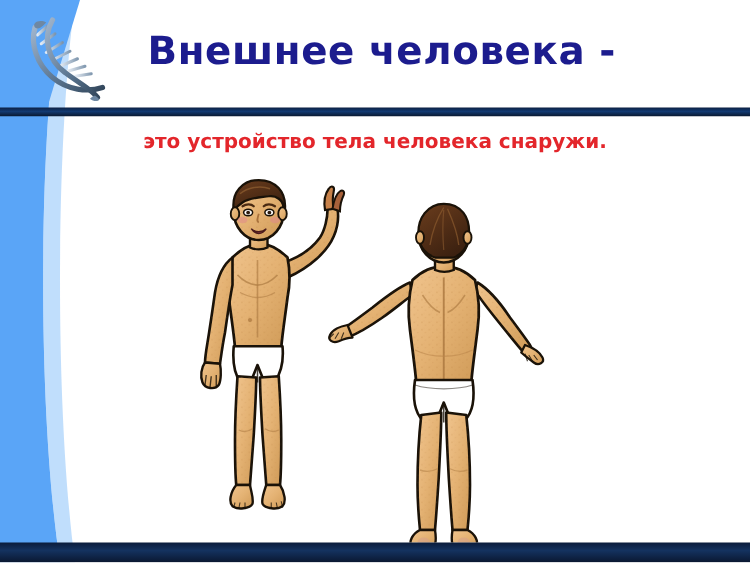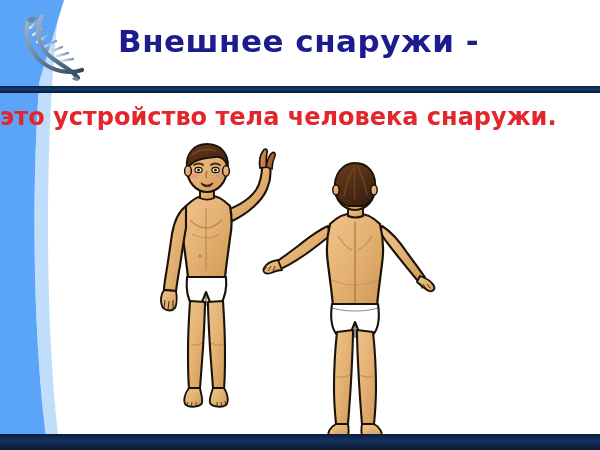--- a/index.html
+++ b/index.html
@@ -81,22 +81,23 @@
     background: linear-gradient(to bottom, #0c1f42 0%, #123a72 45%, #0a1930 100%);
     z-index: 6;
   }
 
   
   .subtitle {
     position: absolute;
     left: 0;
     top: 103px;
     width: 600px;
+    text-align: center;
     font-family: "DejaVu Sans", sans-serif;
-    font-size: 24px;
+    font-size: 16px;
     font-weight: bold;
     color: #e3262b;
     z-index: 4;
     white-space: nowrap;
   }
 
   
   .figures {
     position: absolute;
     left: 120px;
@@ -158,21 +159,21 @@
       </g>
 
       <path d="M12,10 C8,24 14,40 26,50 C38,60 54,62 66,58" fill="none" stroke="url(#strandGrad)" stroke-width="4.2" stroke-linecap="round"></path>
 
       <path d="M26,4 C18,18 22,36 36,46 C48,55 58,60 62,66" fill="none" stroke="url(#strandGrad)" stroke-width="4.2" stroke-linecap="round"></path>
 
       <path d="M12,10 C9,6 16,3 21,6 C17,10 15,12 12,10 Z" fill="#6e88a3"></path>
       <path d="M62,66 C66,69 59,70 56,67 C59,64 60,64 62,66 Z" fill="#6e88a3"></path>
     </svg>
 
-    <div class="title">Внешнее снаружи -</div>
+    <div class="title">Внешнее человека -</div>
 
     <div class="header-rule"></div>
   </div>
 
   <div class="subtitle">это устройство тела человека снаружи.</div>
 
   <svg class="figures" viewBox="0 0 370 296" role="img">
 
     <defs>
       <linearGradient id="skinG" x1="0" y1="0" x2="1" y2="1">

